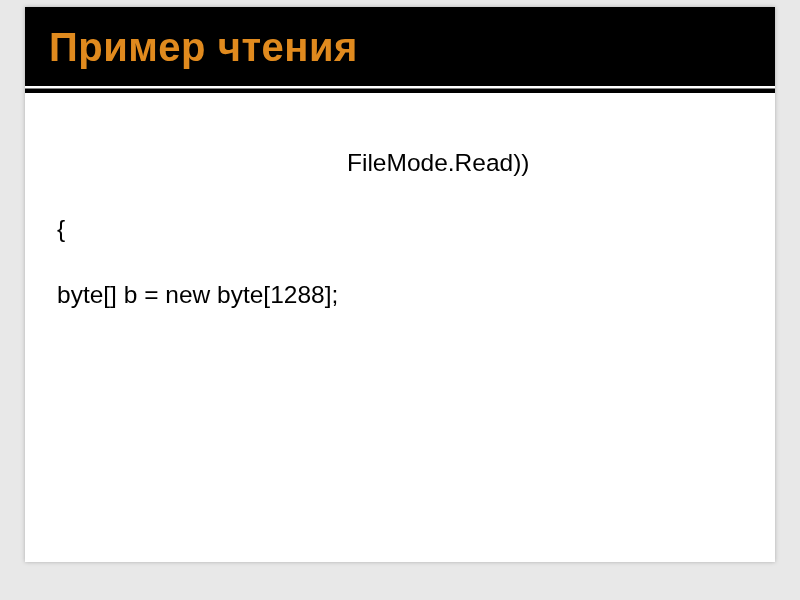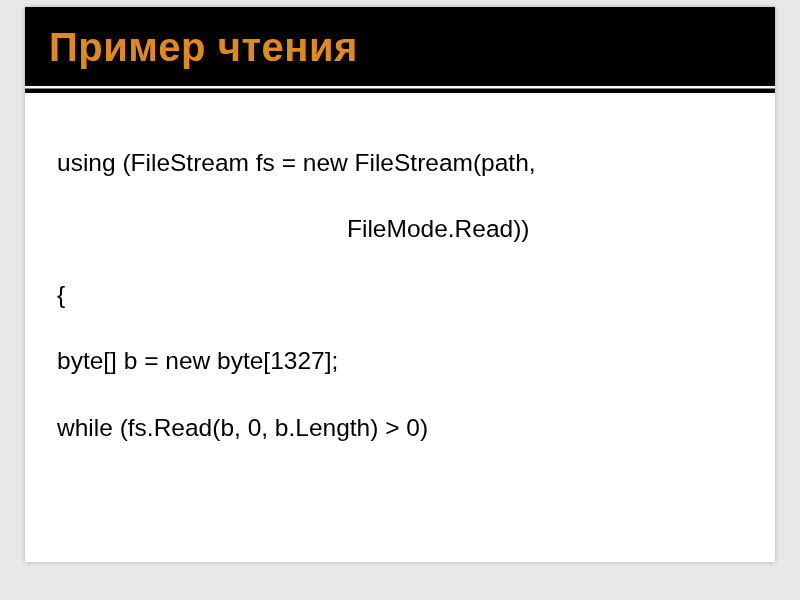--- a/index.html
+++ b/index.html
@@ -54,24 +54,22 @@
 </head>
 <body>
 
 <div class="slide">
   <div class="title-bar">
     <h1>Пример чтения</h1>
   </div>
   <div class="divider"></div>
   <div class="body">
     <div class="code">
-<div>using (FileStream fs = new FileStream(path,</div>
 <div class="indent-big">FileMode.Read))</div>
 <div>{</div>
-<div>byte[] b = new byte[1327];</div>
-<div>while (fs.Read(b, 0, b.Length) &gt; 0)</div>
+<div>byte[] b = new byte[1288];</div>
 
 
 
 
     </div>
   </div>
 </div>
 
 </body></html>

